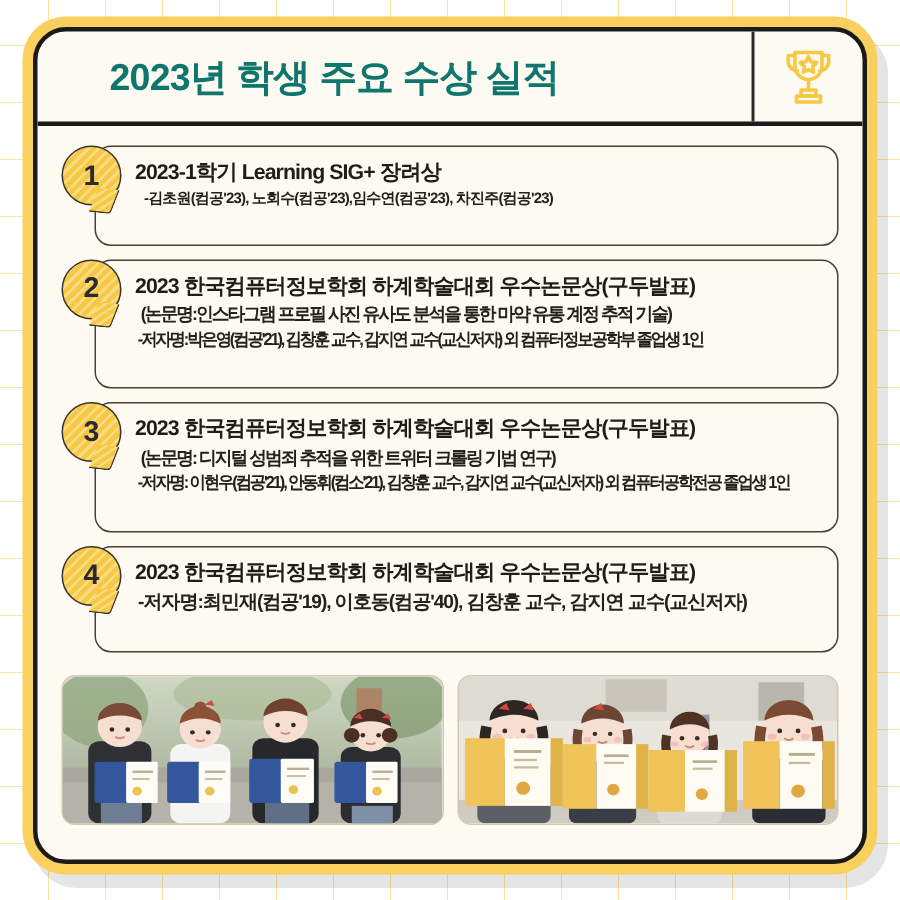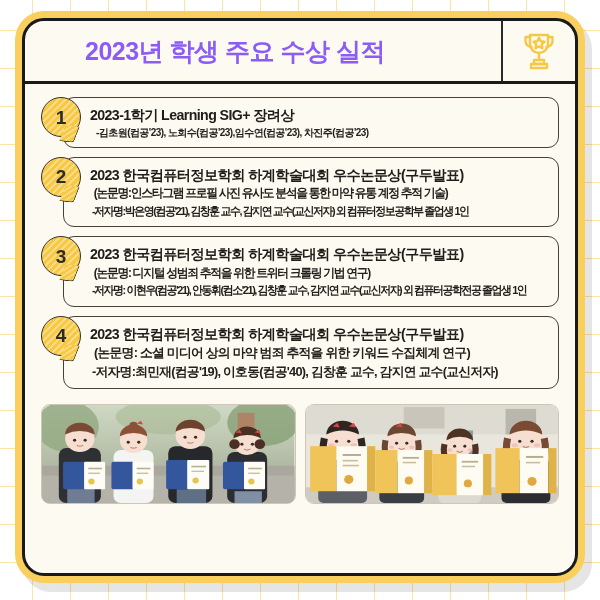--- a/index.html
+++ b/index.html
@@ -41,24 +41,24 @@
   
   #header {
     height: 63px;
     display: flex;
     align-items: stretch;
     border-bottom: 3px solid #1a1a1a;
   }
   #page-title {
     flex: 1;
     display: flex; align-items: center;
-    padding-left: 60px;
+    padding-left: 48px;
     font-size: 25px;
     font-weight: bold;
-    color: #8b5cf6;
+    color: #0f766e;
     letter-spacing: -0.5px;
   }
   #trophy-cell {
     width: 74px;
     border-left: 2px solid #2a2a2a;
     display: flex; align-items: center; justify-content: center;
   }
   #trophy-cell svg { display: block; }
 
   
@@ -102,21 +102,21 @@
     border-bottom-right-radius: 3px;
     transform: skewX(-16deg) rotate(6deg);
     z-index: 2;
   }
 
   .entry-box {
     margin-left: 22px;
     border: 1.5px solid #4a4036;
     border-radius: 11px;
     background: #fdfaf1;
-    padding: 7px 10px 7px 26px;
+    padding: 7px 10px 23px 26px;
     min-height: 44px;
   }
 
   .line-main {
     font-size: 14.2px;
     font-weight: bold;
     color: #1f1c1a;
     letter-spacing: -0.6px;
     white-space: nowrap;
     line-height: 1.45;
@@ -232,21 +232,20 @@
       </div>
     </div>
 
     <div class="entry entry-4">
       <div class="badge">
         <div class="badge-tail"></div>
         <div class="badge-circle">4</div>
       </div>
       <div class="entry-box">
         <div class="line-main">2023 한국컴퓨터정보학회 하계학술대회 우수논문상(구두발표)</div>
-        <div class="line-sub">(논문명: 소셜 미디어 상의 마약 범죄 추적을 위한 키워드 수집체계 연구)</div>
         <div class="line-authors">-저자명:최민재(컴공'19), 이호동(컴공'40), 김창훈 교수, 감지연 교수(교신저자)</div>
       </div>
     </div>
 
   </div>
 
   <div id="photos">
 
     <div class="photo">
       <svg viewBox="0 0 240 100" preserveAspectRatio="none">

